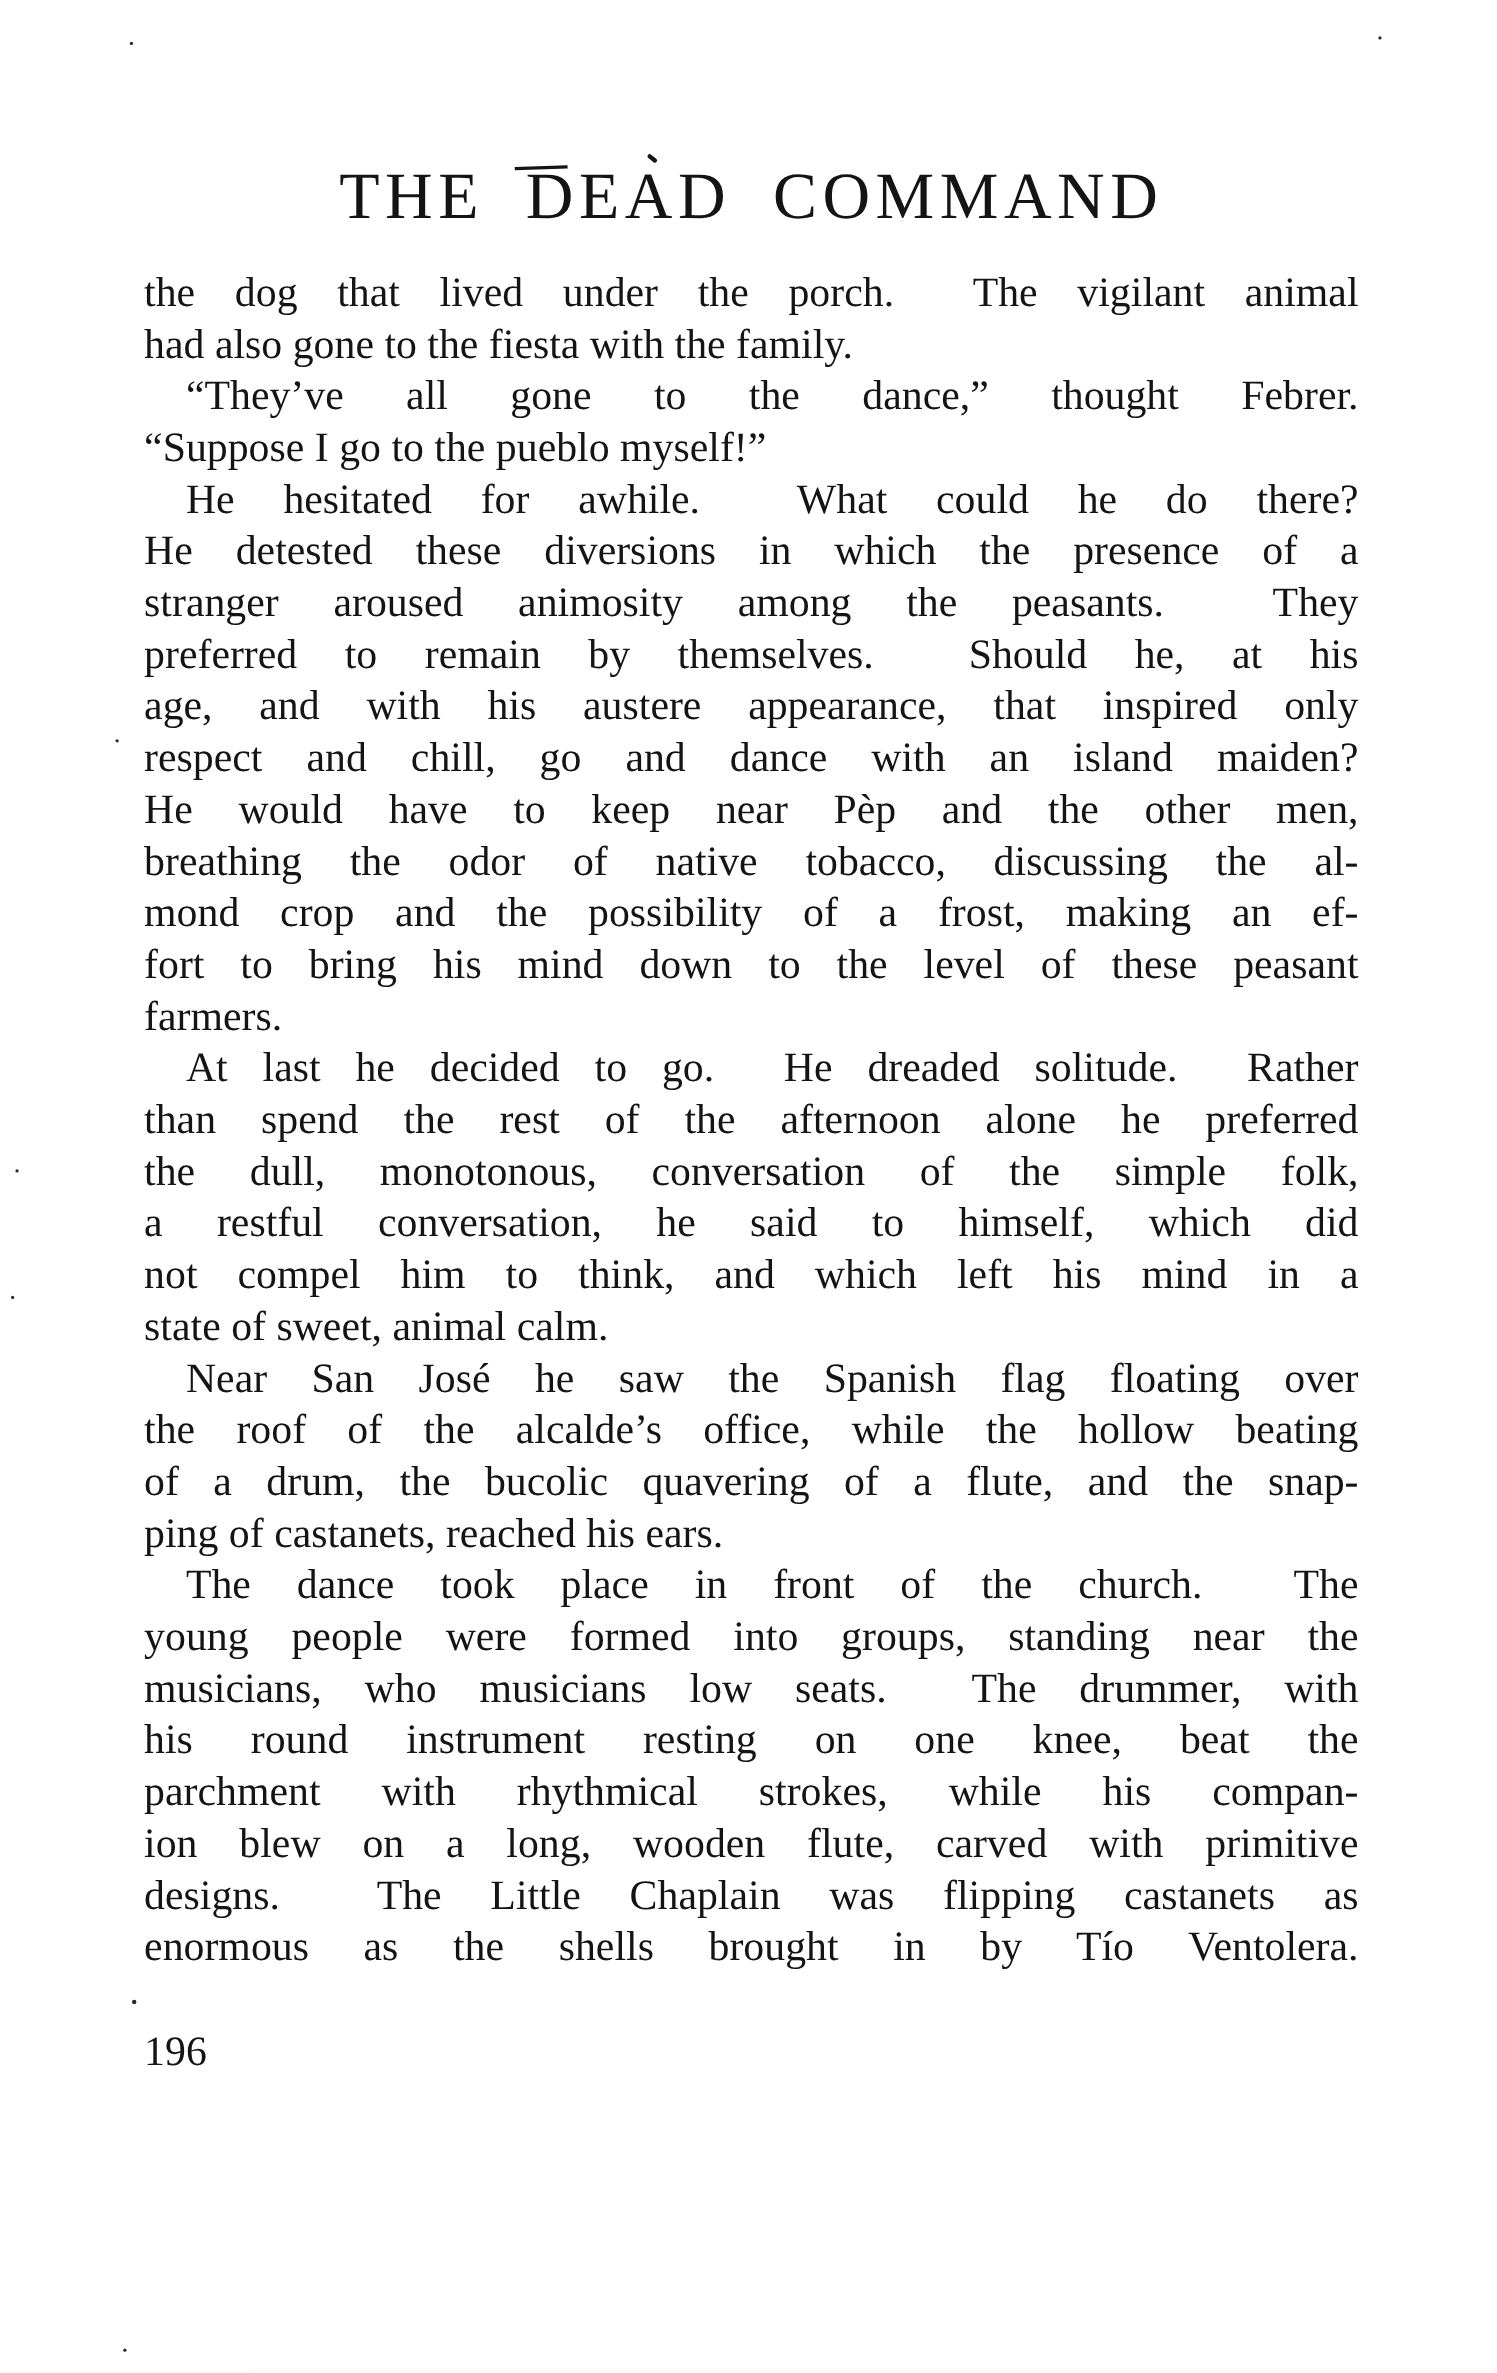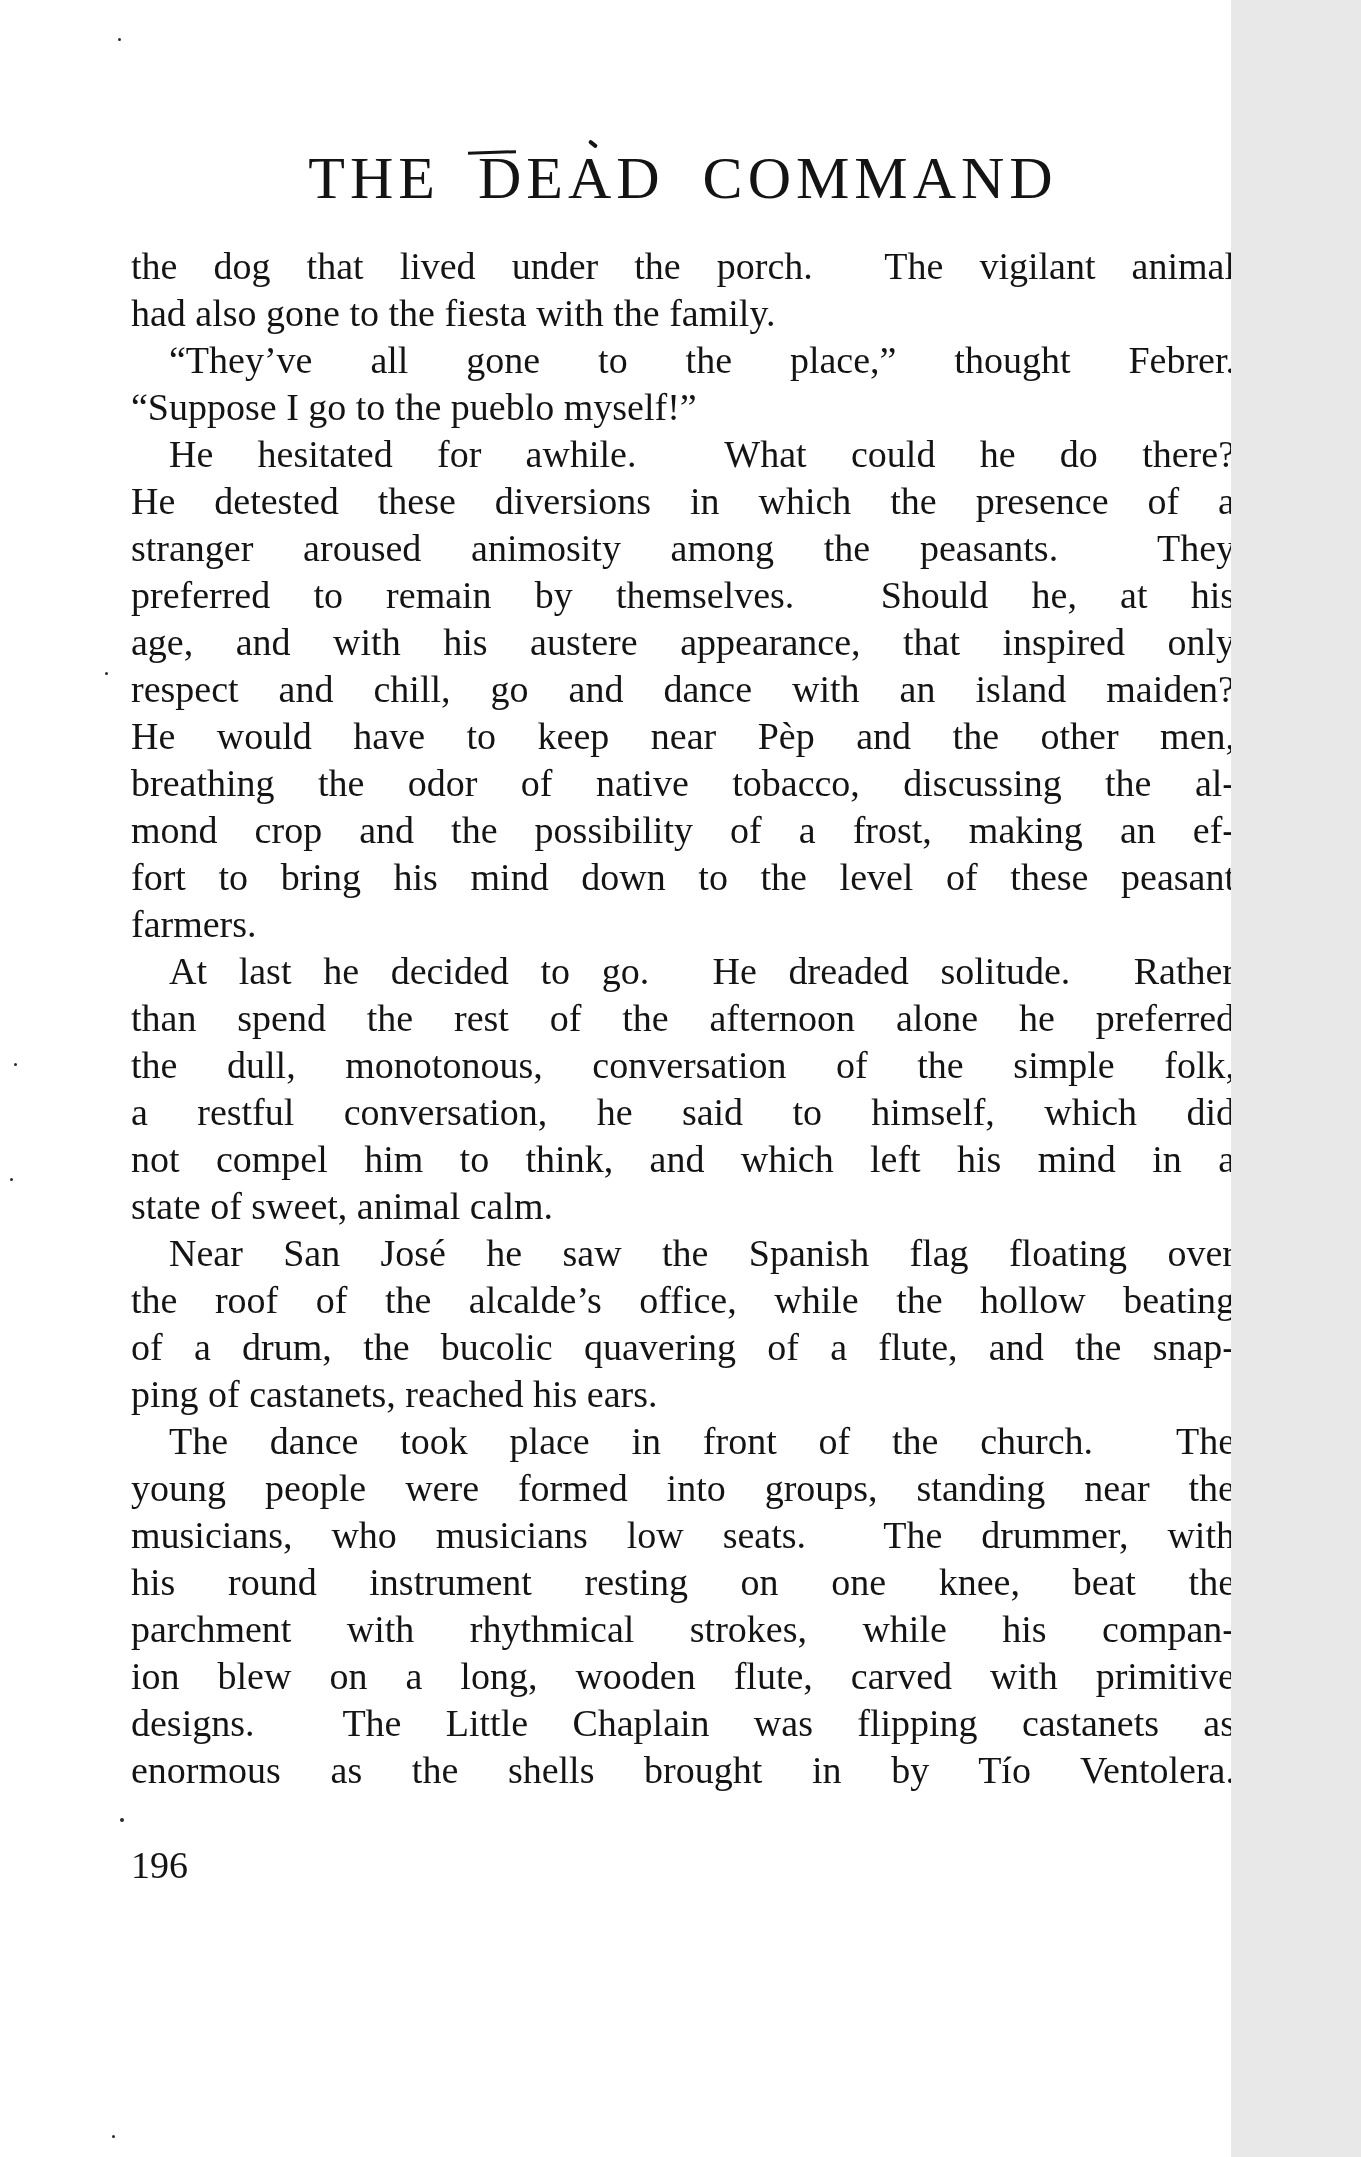--- a/index.html
+++ b/index.html
@@ -3,21 +3,21 @@
 <meta charset="utf-8">
 <style>
   html, body { margin: 0; padding: 0; }
   body {
     width: 1361px; height: 2157px;
     background: #e8e8e8;
     font-family: "Liberation Serif", serif;
   }
   .page {
     position: relative;
-    width: 1231px; height: 2157px;
+    width: 1361px; height: 2157px;
     background: var(--paper, #ffffff);
     color: var(--ink, #141414);
     overflow: hidden;
   }
   .title {
     position: absolute;
     top: 148px; left: 131px; width: 1104px;
     margin: 0;
     text-align: center;
     font-size: 60px;
@@ -62,21 +62,21 @@
 <div class="page">
 
   <h1 class="title">THE DEAD COMMAND</h1>
 
   <div class="artifact art-overline"></div>
   <div class="artifact art-fleck"></div>
 
   <div class="body-text" id="body-lines">
       <div class="line j">the dog that lived under the porch.  The vigilant animal</div>
       <div class="line">had also gone to the fiesta with the family.</div>
-      <div class="line j indent">“They’ve all gone to the place,” thought Febrer.</div>
+      <div class="line j indent">“They’ve all gone to the dance,” thought Febrer.</div>
       <div class="line">“Suppose I go to the pueblo myself!”</div>
       <div class="line j indent">He hesitated for awhile.  What could he do there?</div>
       <div class="line j">He detested these diversions in which the presence of a</div>
       <div class="line j">stranger aroused animosity among the peasants.  They</div>
       <div class="line j">preferred to remain by themselves.  Should he, at his</div>
       <div class="line j">age, and with his austere appearance, that inspired only</div>
       <div class="line j">respect and chill, go and dance with an island maiden?</div>
       <div class="line j">He would have to keep near Pèp and the other men,</div>
       <div class="line j">breathing the odor of native tobacco, discussing the al-</div>
       <div class="line j">mond crop and the possibility of a frost, making an ef-</div>

